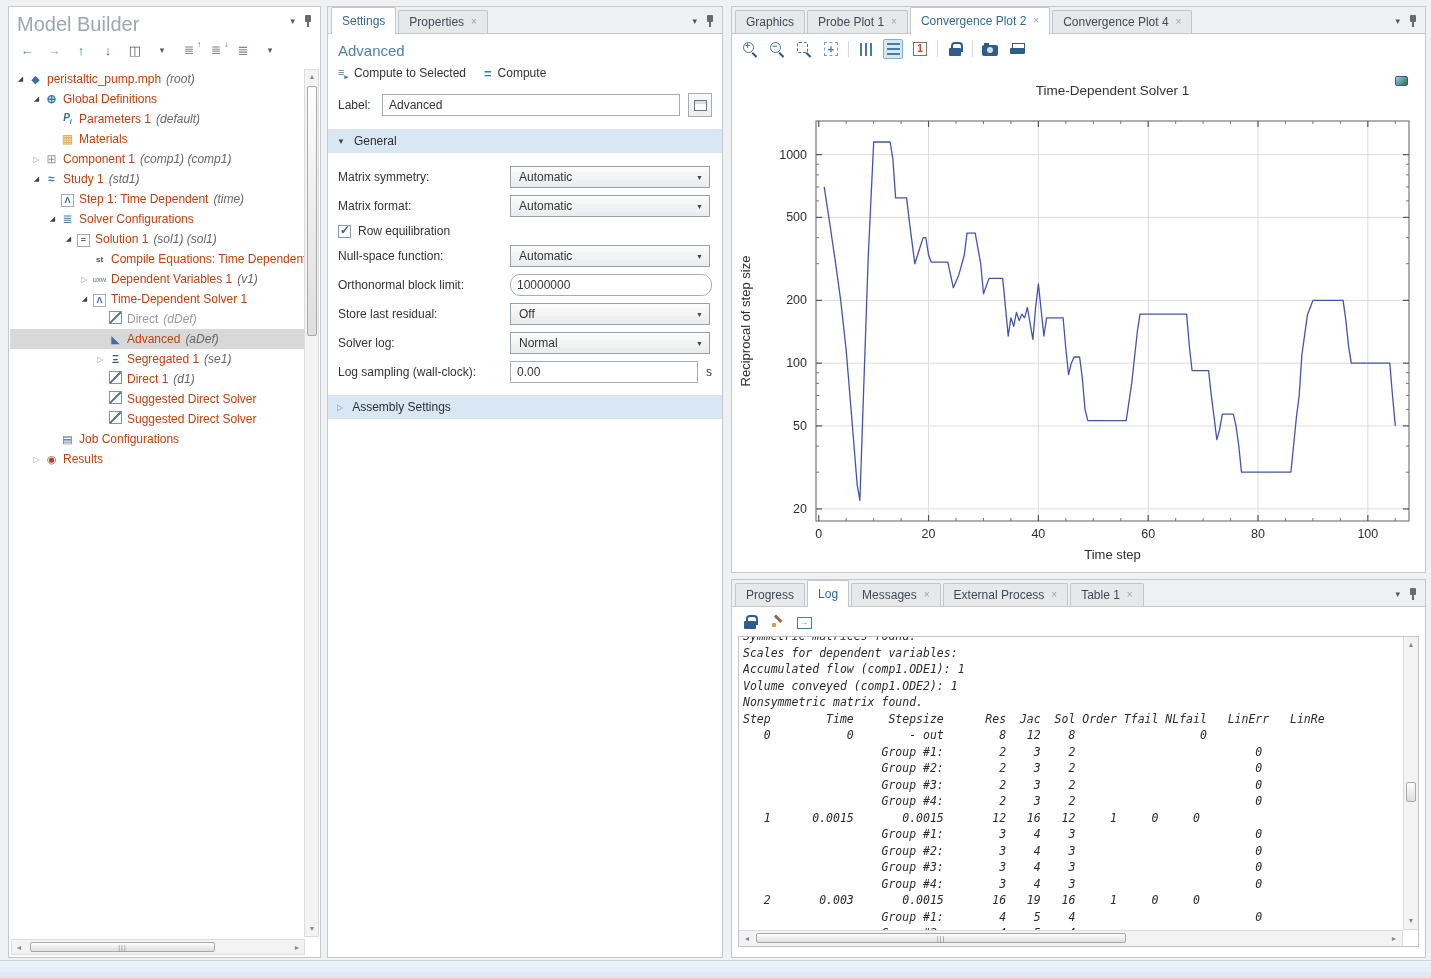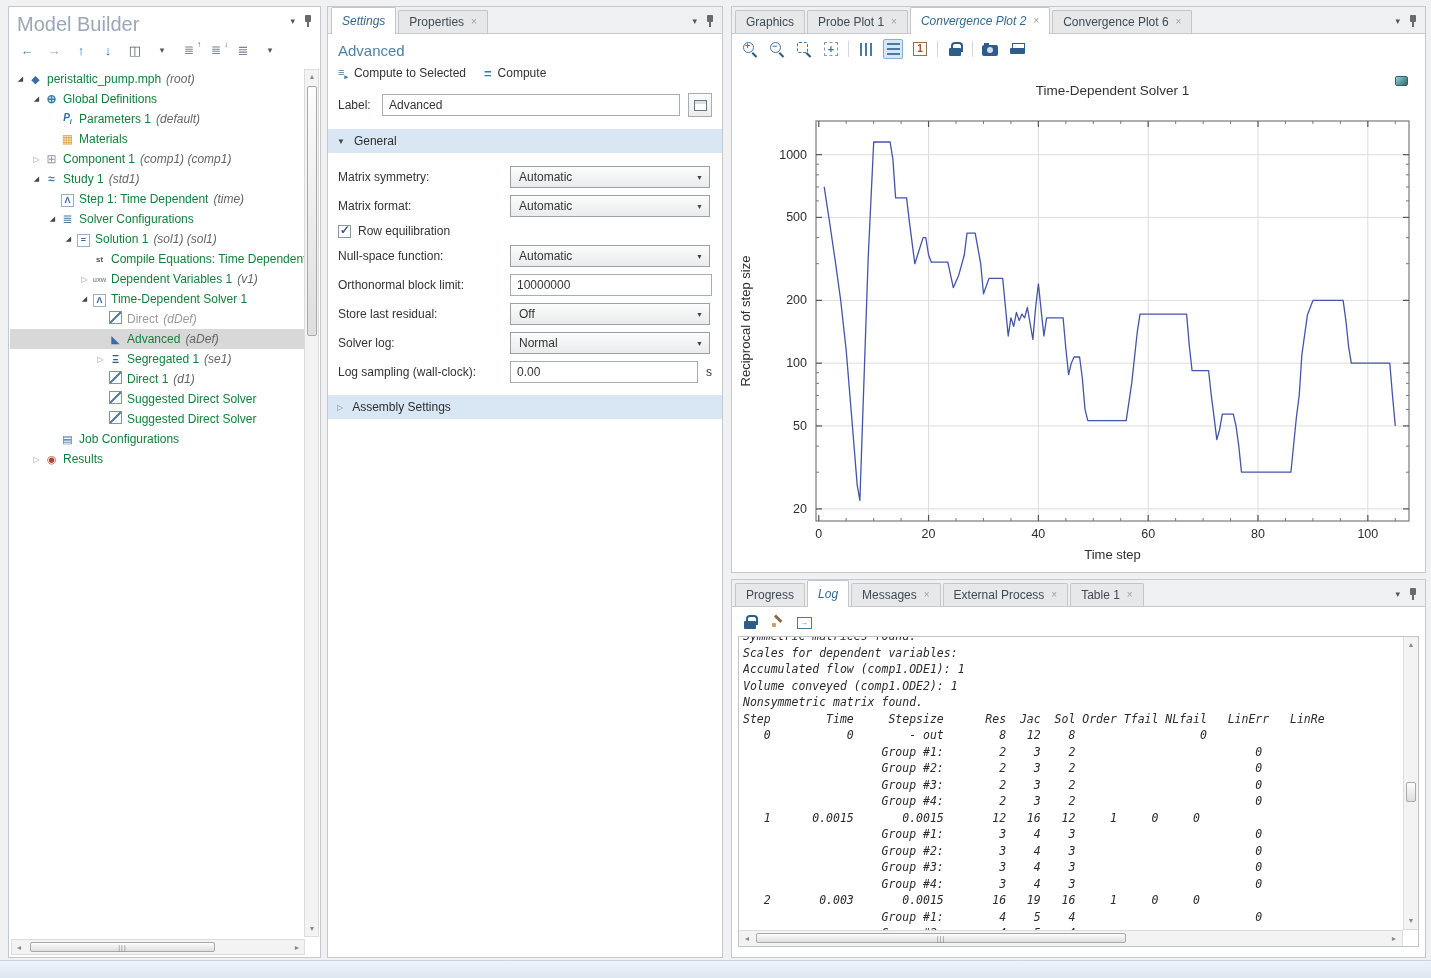--- a/index.html
+++ b/index.html
@@ -9,21 +9,21 @@
   .panel { position:absolute; background:#fff; border:1px solid #c3c9cf; }
   .footerbar { position:absolute; left:0; right:0; top:960px; height:18px;
                background:linear-gradient(#eef3f9,#dde7f2); border-top:1px solid #c9d4e2; }
 
   
   .tabbar { position:relative; display:flex; align-items:flex-end; height:27px;
             background:#eef0f1; border-bottom:1px solid #c3c9cf; padding-left:3px; }
   .tab { display:flex; align-items:center; gap:7px; height:23px; padding:0 10px;
          margin-right:2px; background:#e7e8e9; border:1px solid #c0c6cc; border-bottom:none;
          border-radius:2px 2px 0 0; color:#3e4a56; white-space:nowrap; cursor:default; }
-  .tab.active { background:#fff; height:27px; margin-bottom:-1px; color:#34688f;font-style:italic; }
+  .tab.active { background:#fff; height:27px; margin-bottom:-1px; color:#34688f; }
   .tab .x { color:#9aa2aa; font-size:10px; line-height:10px; }
   .hdr-icons { position:absolute; right:7px; top:7px; display:flex; gap:9px; align-items:center; }
   .caret { font-size:9px; color:#555; }
 
   
   .toolbar { display:flex; align-items:center; gap:7px; padding:5px 8px; }
   .tbtn { display:inline-flex; align-items:center; justify-content:center;
           min-width:20px; height:20px; border:1px solid transparent; }
   .tbtn.active { background:#d6e7f8; border:1px solid #7fb0d8; border-radius:2px; }
   .tsep { width:1px; height:16px; background:#d4d8dc; }
@@ -31,21 +31,21 @@
   
   #mb-title { padding:6px 8px 2px; font-size:20px; font-weight:400; color:#9aa7b8; }
   #mb-toolbar { padding:2px 8px 4px; font-size:13px; }
   .tree { position:absolute; top:62px; left:1px; right:14px; bottom:20px; overflow:hidden; }
   .trow { height:20px; display:flex; align-items:center; white-space:nowrap; cursor:default; }
   .trow.selected { background:#d8d8d8; }
   .trow.muted .tlabel, .trow.muted .tsuffix { color:#9b9b9b; }
   .arrow { width:13px; flex:none; text-align:center; font-size:7px; color:#444; }
   .arrow.col { color:#9aa2aa; font-size:8px; }
   .ticon { width:17px; flex:none; text-align:center; margin-right:3px; line-height:14px; }
-  .tlabel { color:#15803d; }
+  .tlabel { color:#c2410c; }
   .tsuffix { margin-left:5px; font-style:italic; color:#666; }
 
   
   .sbh { position:absolute; height:16px; background:#f3f3f3; border:1px solid #dcdcdc; }
   .sbv { position:absolute; width:15px; background:#f3f3f3; border:1px solid #dcdcdc; }
   .sba { position:absolute; color:#8a8a8a; font-size:7px; width:14px; text-align:center; line-height:14px; }
   .sbt { position:absolute; background:linear-gradient(#fdfdfd,#dedede); border:1px solid #a9a9a9;
          border-radius:2px; color:#8a8a8a; font-size:7px; text-align:center; }
   .sbt.h { height:10px; top:2px; line-height:10px; letter-spacing:1px; }
   .sbt.v { width:10px; left:2px; }
@@ -364,21 +364,21 @@
       </div>
       <div class="frow">
         <span class="flabel">Null-space function:</span>
         <div class="combo">
           <span>Automatic</span>
           <span class="car">▼</span>
         </div>
       </div>
       <div class="frow">
         <span class="flabel">Orthonormal block limit:</span>
-        <div class="tinput" style="width: 240px;">
+        <div class="tinput" style="width: 240px; border-radius: 10px;">
           <span>10000000</span>
         </div>
       </div>
       <div class="frow">
         <span class="flabel">Store last residual:</span>
         <div class="combo">
           <span>Off</span>
           <span class="car">▼</span>
         </div>
       </div>
@@ -410,21 +410,21 @@
       </div>
       <div class="tab">
         <span>Probe Plot 1</span>
         <span class="x">×</span>
       </div>
       <div class="tab active">
         <span>Convergence Plot 2</span>
         <span class="x">×</span>
       </div>
       <div class="tab">
-        <span>Convergence Plot 6</span>
+        <span>Convergence Plot 4</span>
         <span class="x">×</span>
       </div>
       <div class="hdr-icons">
         <span class="caret">▾</span>
         <span class="ic-pin"></span>
       </div>
     </div>
   <div class="toolbar" id="graphics-toolbar">
       <span class="tbtn">
         <span class="ic-mag">

